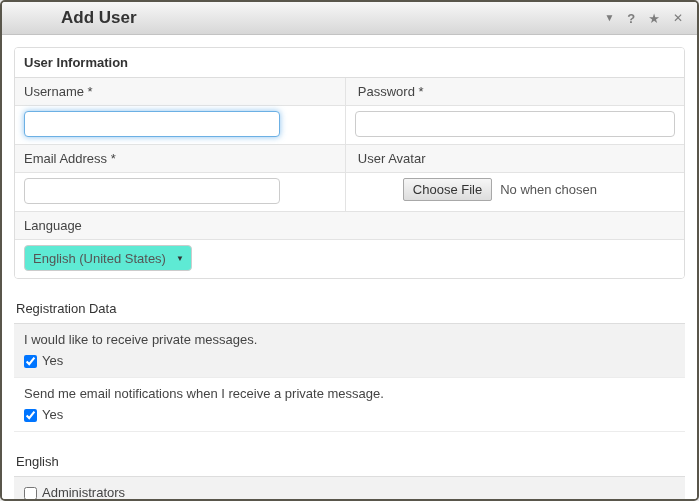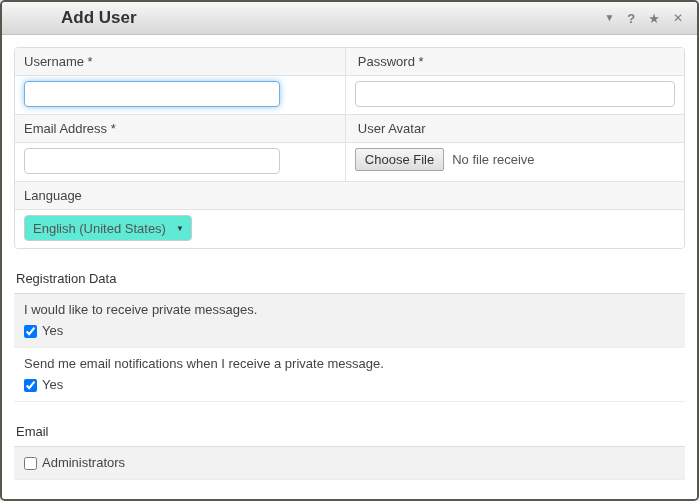--- a/index.html
+++ b/index.html
@@ -65,21 +65,21 @@
   input.focused {
     border-color: #6cb0e4; outline: none;
     box-shadow: 0 0 6px rgba(102,175,233,.75);
   }
   
   .file-control { display: flex; align-items: center; }
   .file-btn {
     font-family: inherit; font-size: 13px; color: #333;
     background: linear-gradient(to bottom, #f6f6f6, #dddddd);
     border: 1px solid #a8a8a8; border-radius: 2px;
-    padding: 3px 9px; cursor: pointer;
+    padding: 3px 9px; cursor: pointer; margin-left: 48px;
   }
   .file-text { margin-left: 8px; color: #555555; font-size: 13px; }
   
   .select-wrap { position: relative; display: inline-block; width: 168px; }
   .select-wrap select {
     width: 100%; height: 26px; font-size: 13px; font-family: inherit;
     color: #555555; border: 1px solid #cccccc; border-radius: 4px;
     background: #5eead4; padding: 2px 20px 2px 8px;
     -webkit-appearance: none; appearance: none;
   }
@@ -110,20 +110,21 @@
       <span style="font-size:10px;">▼</span>
       <span style="font-size:13px;">?</span>
       <span style="font-size:13px;">★</span>
       <span style="font-size:12px;">✕</span>
     </span>
   </div>
 
   <div class="content">
 
     <div class="form-table">
+      <div class="row section-head">User Information</div>
 
       <div class="row labels">
         <div class="cell">Username *</div>
         <div class="cell right">Password *</div>
       </div>
 
       <div class="row inputs">
         <div class="cell">
           <input type="text" class="focused w-narrow" value="" style="">
         </div>
@@ -137,21 +138,21 @@
         <div class="cell right">User Avatar</div>
       </div>
 
       <div class="row inputs">
         <div class="cell">
           <input type="text" class="w-narrow" value="" style="">
         </div>
         <div class="cell right">
           <span class="file-control">
             <button class="file-btn">Choose File</button>
-            <span class="file-text">No file receive</span>
+            <span class="file-text">No when chosen</span>
           </span>
         </div>
       </div>
 
       <div class="row labels">
         <div class="cell" style="width:100%;">Language</div>
       </div>
 
       <div class="row inputs">
         <div class="cell" style="width:100%;">
@@ -179,21 +180,21 @@
       <div class="check-row">
         <div class="question">Send me email notifications when I receive a private message.</div>
         <label class="check-line">
           <input type="checkbox" checked="checked" style="">
           <span>Yes</span>
         </label>
       </div>
     </div>
 
     <div class="section">
-      <div class="section-title">Email</div>
+      <div class="section-title">English</div>
 
       <div class="check-row alt">
         <label class="check-line">
           <input type="checkbox" style="">
           <span>Administrators</span>
         </label>
       </div>
     </div>
 
   </div>

